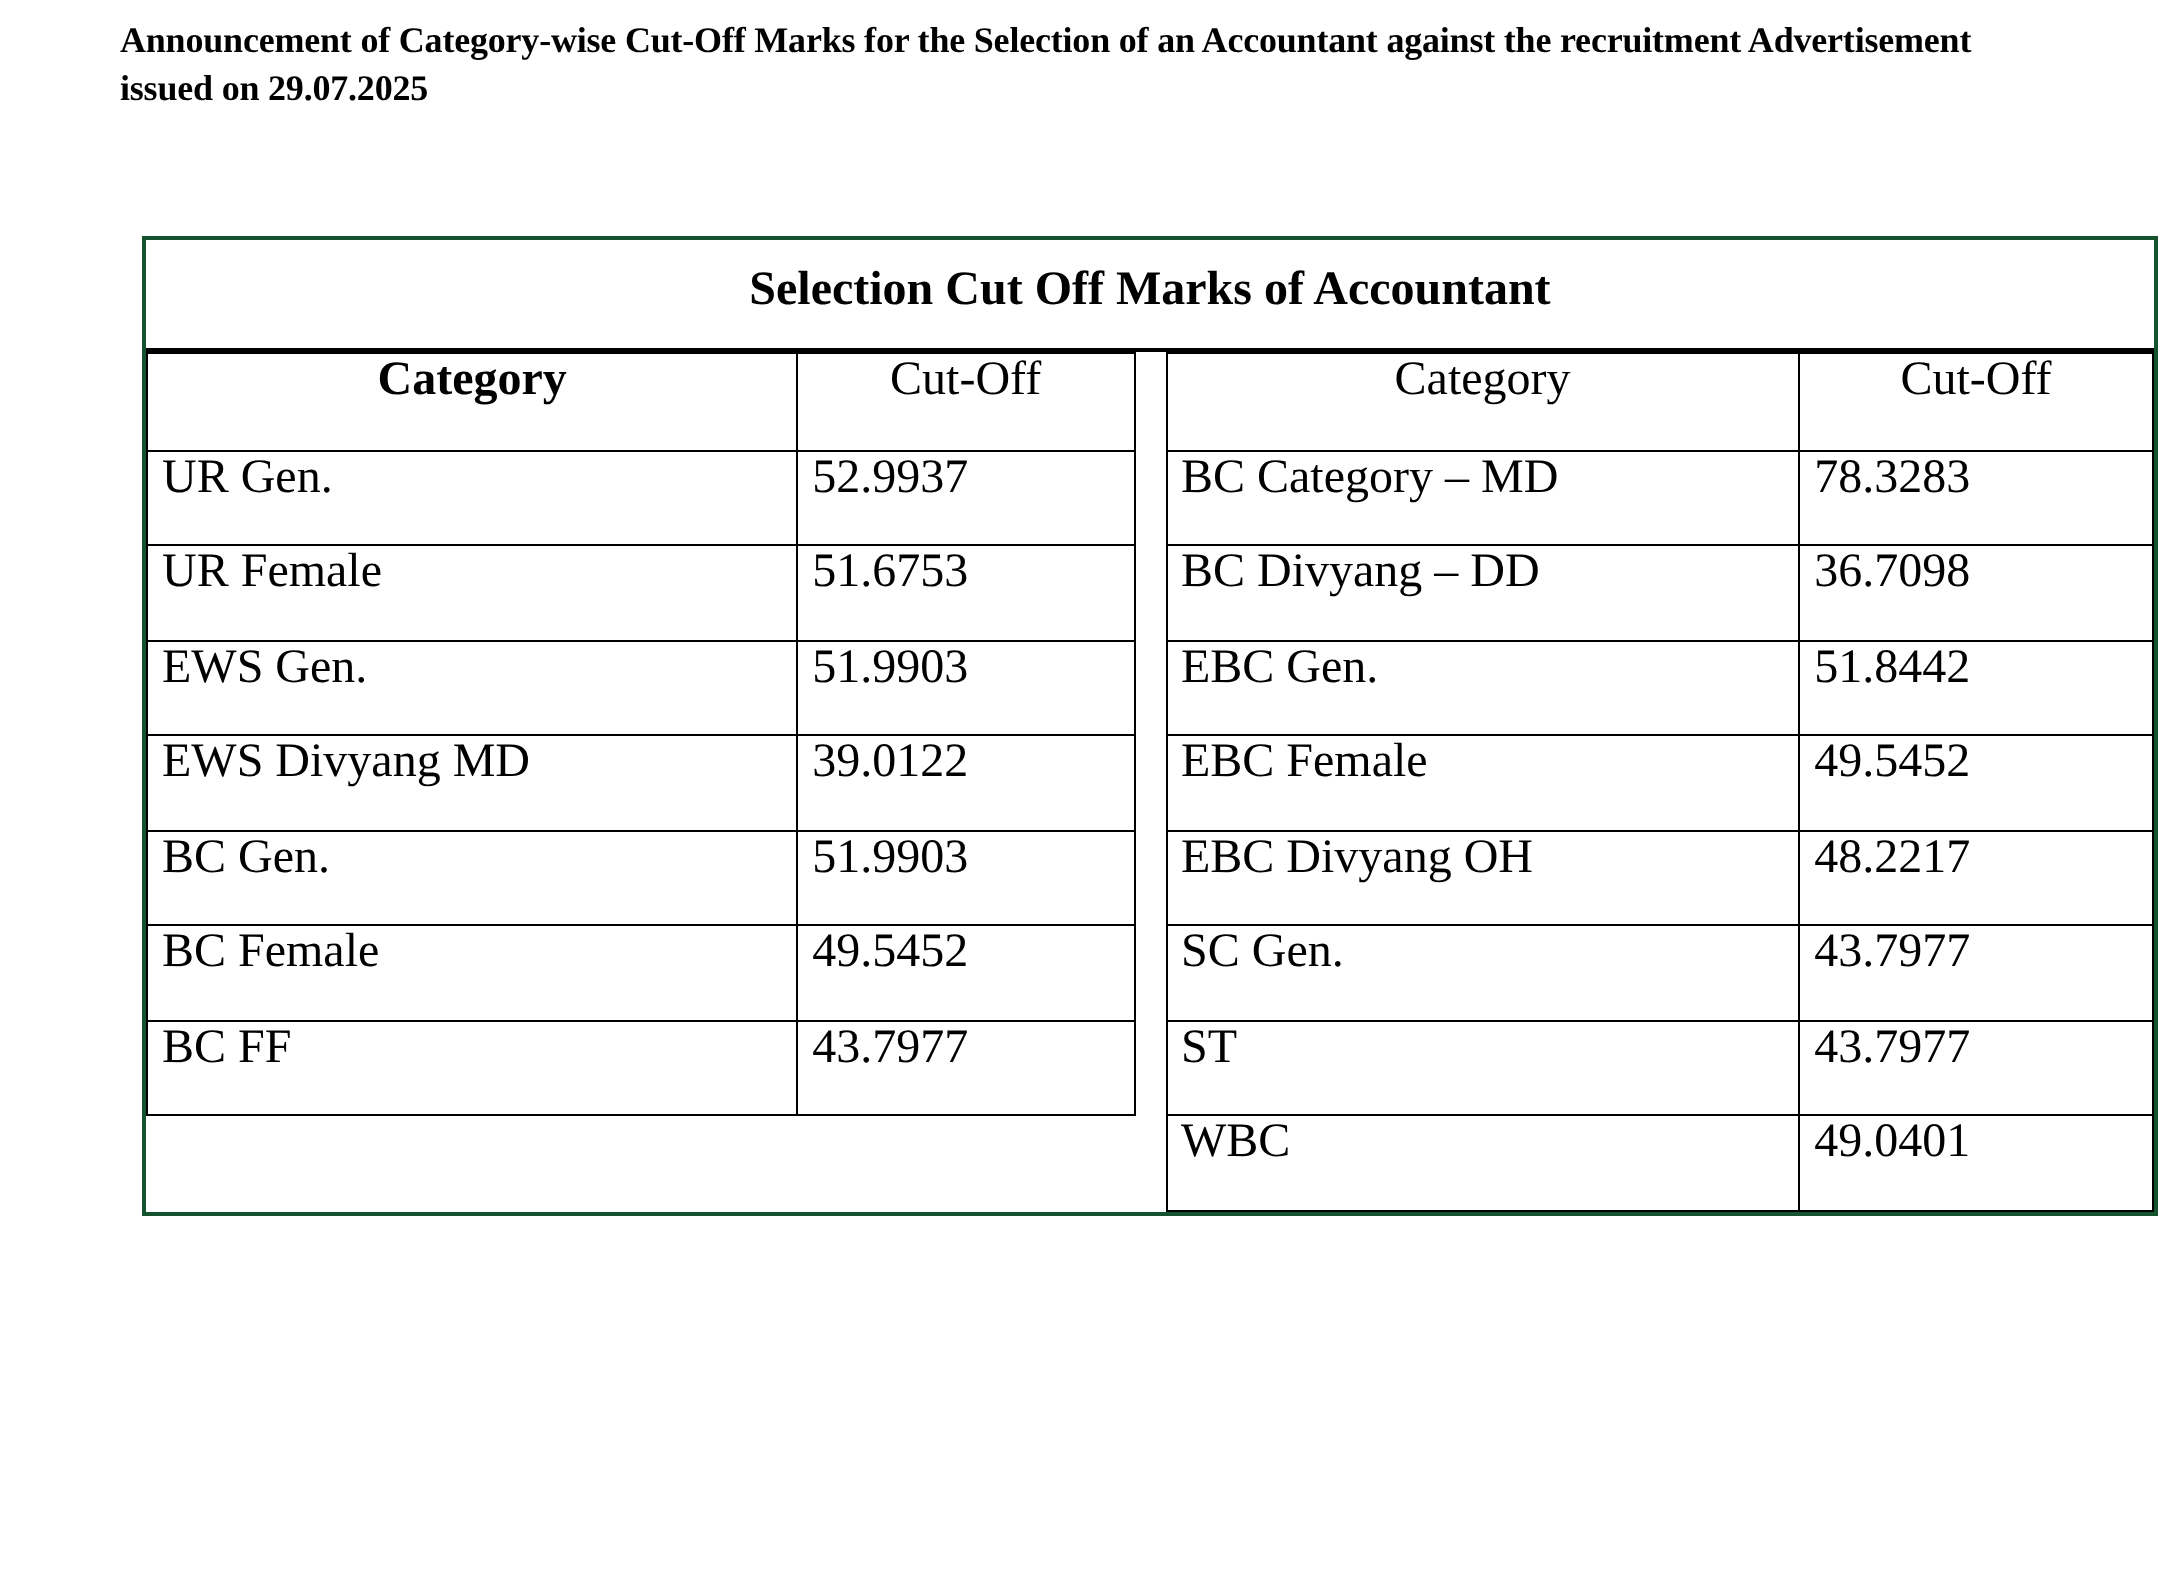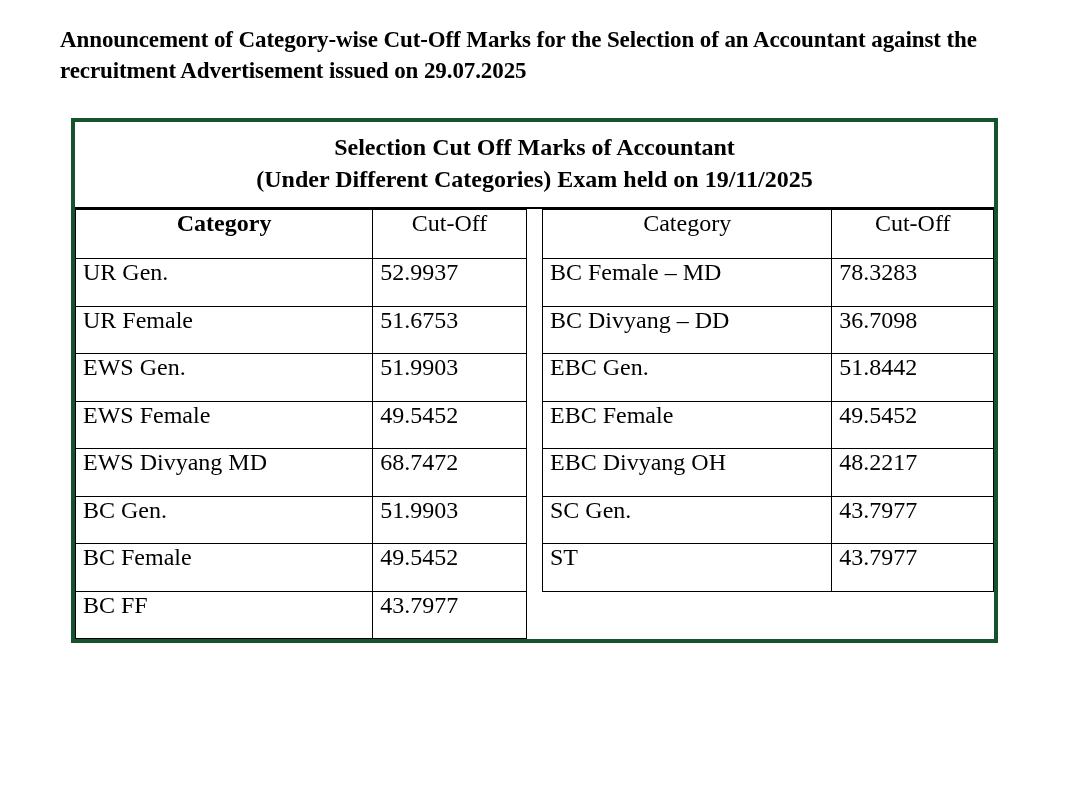--- a/index.html
+++ b/index.html
@@ -20,31 +20,30 @@
     height: 797px;
     box-sizing: border-box;
   }
   .announcement {
     position: absolute;
     left: 60px;
     top: 8px;
     width: 968px;
     font-family: "Liberation Serif", serif;
     font-weight: bold;
-    font-size: 23px;
+    font-size: 18px;
     line-height: 1.35;
     letter-spacing: -0.1px;
-    margin-top: 16px;
   }
   .table-wrap {
     position: absolute;
     left: 71px;
     top: 118px;
-    width: 927px;
-    border: 4px solid #14532d;
+    width: 1008px;
+    border: 2px solid #14532d;
     box-sizing: border-box;
     background: #ffffff;
   }
   .table-title {
     text-align: center;
     font-weight: bold;
     font-size: 24px;
     line-height: 1.32;
     padding: 10px 10px 12px 10px;
     border-bottom: 2px solid #000;
@@ -105,21 +104,20 @@
 <body>
 
 <div class="page">
 
   <div class="announcement">Announcement of Category-wise Cut-Off Marks for the Selection of an Accountant against the recruitment Advertisement issued on 29.07.2025</div>
 
   <div class="table-wrap">
 
     <div class="table-title">
       <span class="line">Selection Cut Off Marks of Accountant</span>
-      <span class="line">(Under Different Categories) Exam held on 19/11/2025</span>
     </div>
 
     <table class="grid">
       <tbody>
           <tr class="outer-row">
         <td class="col-left-wrap">
           <table class="inner">
             <colgroup>
               <col style="width:253px">
               <col style="width:131px">
@@ -135,26 +133,22 @@
             </tr>
             <tr>
               <td>UR Female</td>
               <td>51.6753</td>
             </tr>
             <tr>
               <td>EWS Gen.</td>
               <td>51.9903</td>
             </tr>
             <tr>
-              <td>EWS Female</td>
-              <td>49.5452</td>
-            </tr>
-            <tr>
               <td>EWS Divyang MD</td>
-              <td>68.7472</td>
+              <td>39.0122</td>
             </tr>
             <tr>
               <td>BC Gen.</td>
               <td>51.9903</td>
             </tr>
             <tr>
               <td>BC Female</td>
               <td>49.5452</td>
             </tr>
             <tr>
@@ -172,21 +166,21 @@
             <colgroup>
               <col style="width:272px">
               <col style="width:152px">
             </colgroup>
             <tbody>
                   <tr>
               <td class="hdr">Category</td>
               <td class="hdr">Cut-Off</td>
             </tr>
             <tr>
-              <td>BC Female – MD</td>
+              <td>BC Category – MD</td>
               <td>78.3283</td>
             </tr>
             <tr>
               <td>BC Divyang – DD</td>
               <td>36.7098</td>
             </tr>
             <tr>
               <td>EBC Gen.</td>
               <td>51.8442</td>
             </tr>
@@ -198,20 +192,24 @@
               <td>EBC Divyang OH</td>
               <td>48.2217</td>
             </tr>
             <tr>
               <td>SC Gen.</td>
               <td>43.7977</td>
             </tr>
             <tr>
               <td>ST</td>
               <td>43.7977</td>
+            </tr>
+            <tr>
+              <td class="tall">WBC</td>
+              <td class="tall">49.0401</td>
             </tr>
           </tbody>
               </table>
         </td>
       </tr>
     </tbody>
       </table>
 
   </div>
 </div>

